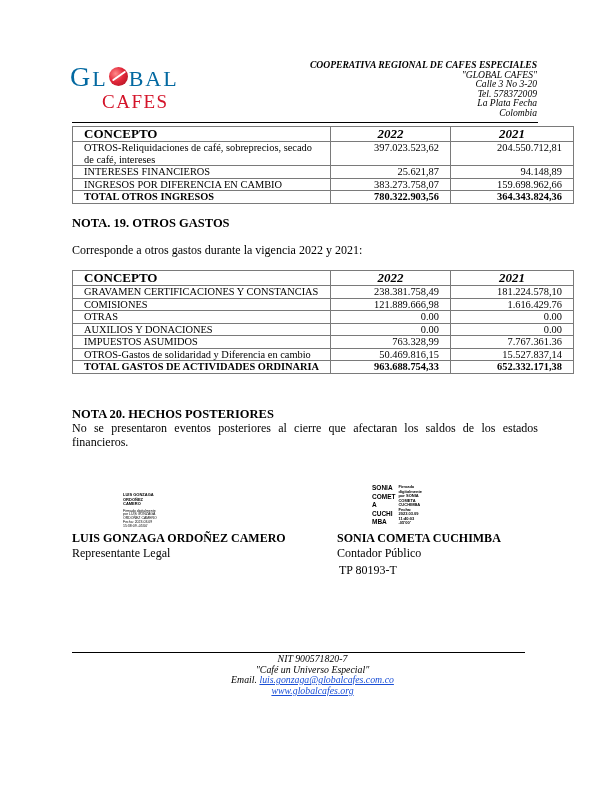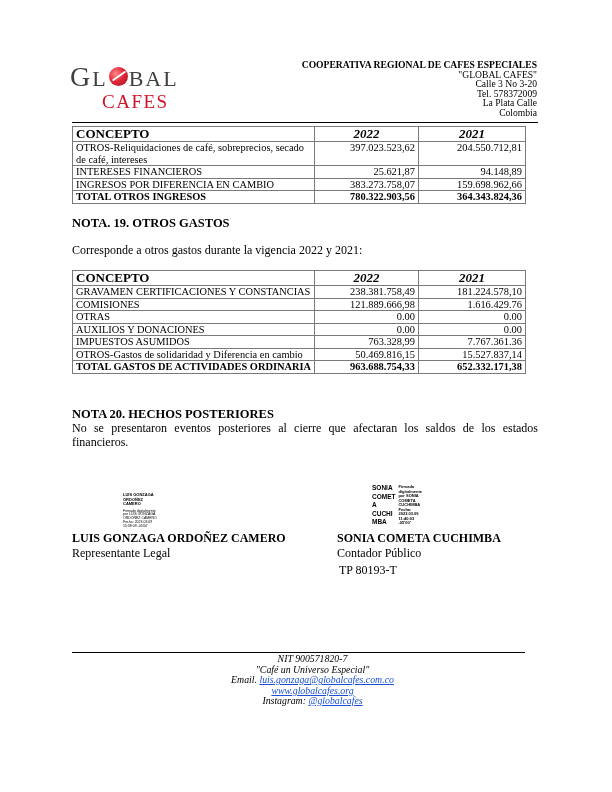--- a/index.html
+++ b/index.html
@@ -2,39 +2,39 @@
 <html><head>
 <meta charset="utf-8">
 <style>
   html, body { margin: 0; padding: 0; background: #ffffff; }
   body { width: 612px; height: 792px; position: relative; overflow: hidden;
          font-family: "Liberation Serif", serif; color: #000; }
   .abs { position: absolute; }
 
   
   .logo { left: 70px; top: 63px; width: 130px; height: 50px; }
-  .logo-global { position: absolute; left: 0; top: 0; font-size: 28px; color: #404040;
+  .logo-global { position: absolute; left: 0; top: 0; font-size: 28px; color: #0369a1;
                  letter-spacing: 2px; line-height: 28px; white-space: nowrap; }
   .logo-global .small { font-size: 22px; }
   .logo-ball { display: inline-block; width: 19px; height: 19px; border-radius: 50%;
                background: radial-gradient(circle at 35% 35%, #ff8a8a 0%, #e2283a 45%, #a50d1d 100%);
                vertical-align: 0px; margin: 0 1px; position: relative; }
   .logo-ball::after { content: ""; position: absolute; left: 2px; top: 8px; width: 16px; height: 2px;
                       background: #fff; transform: rotate(-35deg); border-radius: 2px; }
   .logo-cafes { position: absolute; left: 32px; top: 29px; font-size: 19px; color: #d4142a;
                 letter-spacing: 1.5px; line-height: 20px; }
 
   
-  .addr { right: 75px; top: 60px; text-align: right; font-size: 9.6px; line-height: 9.5px; }
+  .addr { right: 75px; top: 60px; text-align: right; font-style: italic; font-size: 9.6px; line-height: 9.5px; }
   .addr .org { font-weight: bold; }
   .hdr-rule { left: 72px; top: 122px; width: 466px; height: 0; border-top: 1.5px solid #000; }
 
   
   table.fin { position: absolute; border-collapse: collapse; font-size: 10.4px; }
-  table.fin td, table.fin th { border: 1px solid #7a7a7a; padding: 0 3px; line-height: 11.5px; }
+  table.fin td, table.fin th { border: 1px solid #7a7a7a; padding: 0 11px; line-height: 11.5px; }
   table.fin th { font-size: 13px; font-weight: bold; line-height: 14px; }
   table.fin th.c { text-align: left; }
   table.fin th.y { text-align: center; font-style: italic; }
   table.fin td.n { text-align: right; vertical-align: top; }
   table.fin tr.total td { font-weight: bold; }
 
   .t1 { left: 72px; top: 126px; }
   .t2 { left: 72px; top: 270px; }
   .col-c { width: 235px; }
   .col-a { width: 97px; }
@@ -58,21 +58,21 @@
 <div class="abs logo">
   <div class="logo-global">G<span class="small">L</span><span class="logo-ball"></span><span class="small">BAL</span></div>
   <div class="logo-cafes">CAFES</div>
 </div>
 
 <div class="abs addr">
   <div class="org">COOPERATIVA REGIONAL DE CAFES ESPECIALES</div>
   <div>"GLOBAL CAFES"</div>
   <div>Calle  3 No 3-20</div>
   <div>Tel.  578372009</div>
-  <div>La Plata Calle</div>
+  <div>La Plata Fecha</div>
   <div>Colombia</div>
 </div>
 <div class="abs hdr-rule"></div>
 
 <table class="fin t1">
   <tbody>
       <tr>
     <th class="c col-c">CONCEPTO</th>
     <th class="y col-a">2022</th>
     <th class="y col-b">2021</th>
@@ -193,14 +193,13 @@
   <div class="sig-role">Contador Público</div>
   <div class="sig-role" style="margin-left:2px; margin-top:2px;">TP 80193-T</div>
 </div>
 
 <div class="abs footer-rule"></div>
 <div class="abs footer">
   <div>NIT 900571820-7</div>
   <div>"Café un Universo Especial"</div>
   <div><span>Email.</span> <a>luis.gonzaga@globalcafes.com.co</a></div>
   <div><a>www.globalcafes.org</a></div>
-  <div><span>Instagram:</span> <a>@globalcafes</a></div>
 </div>
 
 </body></html>

